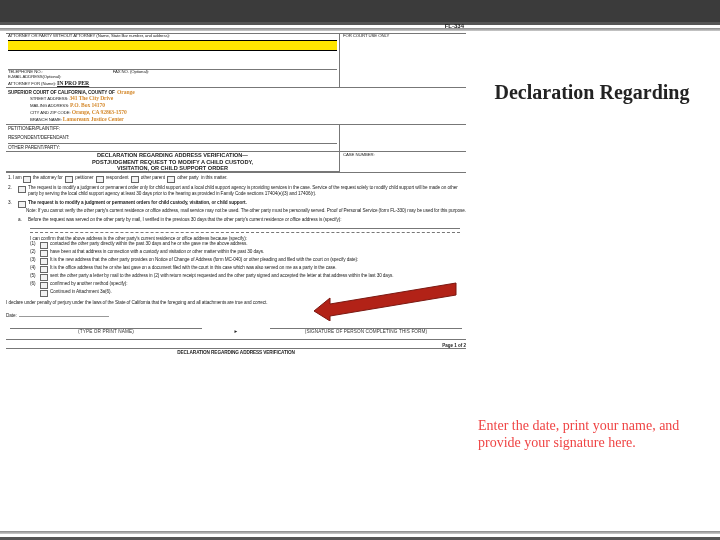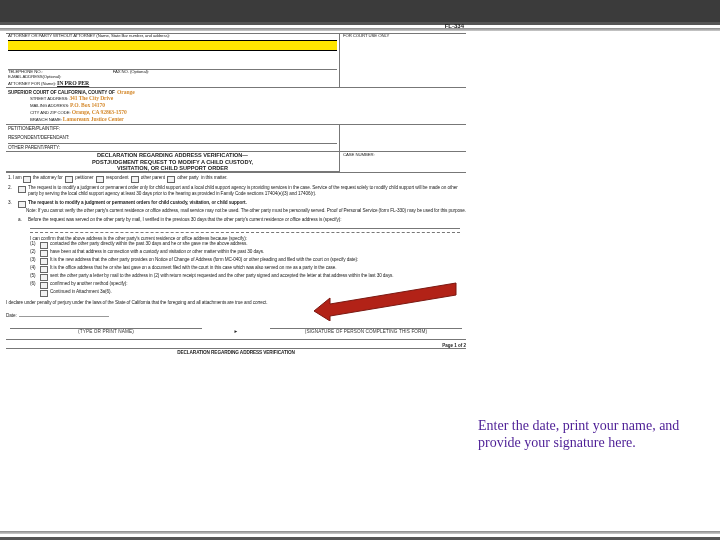--- a/index.html
+++ b/index.html
@@ -28,21 +28,21 @@
 .ck{display:inline-block;width:6px;height:5px;border:1px solid #666;background:#f2f2f2;margin:0 2px 0 0;position:relative;top:.5px}
 .dashed{border:none;border-top:1px dashed #777;height:0;margin:3px 0}
 .solid{border:none;border-top:1px solid #777;height:0;margin:0}
 .fill{display:inline-block;border-bottom:1px solid #999;height:8px}
 .pgft{display:flex;justify-content:space-between;font-size:4.5px;margin-top:3px}
 .orange{color:#d58a2e;font-family:'Times New Roman',serif;font-weight:bold;font-size:5.6px}
 .typeprint{font-size:4.7px;letter-spacing:.1px;color:#333;text-align:center}
 
 .annocol{flex:1;padding:8px 14px 0 10px}
 .heading{font-family:Georgia,'Times New Roman',serif;font-weight:bold;font-size:20px;color:#232323;text-align:center;line-height:1.15;margin-top:42px}
-.note{font-family:Georgia,'Times New Roman',serif;color:#4c1d95;font-size:14px;line-height:1.18;margin-top:314px}
+.note{font-family:Georgia,'Times New Roman',serif;color:#ef4444;font-size:14px;line-height:1.18;margin-top:314px}
 
 .redarrow{position:absolute}
 .redarrow svg{display:block}
 .formnum{position:absolute;right:2px;top:-10px;font-size:6px;font-weight:bold}
 </style>
 </head>
 <body>
 
 <div class="topbar"></div>
 <div class="rule dk"></div>
@@ -198,21 +198,21 @@
       <div class="pgft">
         <span></span>
         <span class="bold">Page 1 of 2</span>
       </div>
       <div class="tiny bold" style="text-align:center;border-top:1px solid #777;padding-top:1px">DECLARATION REGARDING ADDRESS VERIFICATION</div>
     </div>
   </div>
 
   <div class="annocol">
     <div class="heading">
-      <br>
+      <span>Declaration Regarding</span><br>
     </div>
     <div class="note">Enter the date, print your name, and provide your signature here.</div>
   </div>
 
 </div>
 
 <div style="position:absolute;left:0;bottom:0;width:100%">
   <div class="rule grad"></div>
   <div class="rulegap"></div>
   <div class="rule dk"></div>

